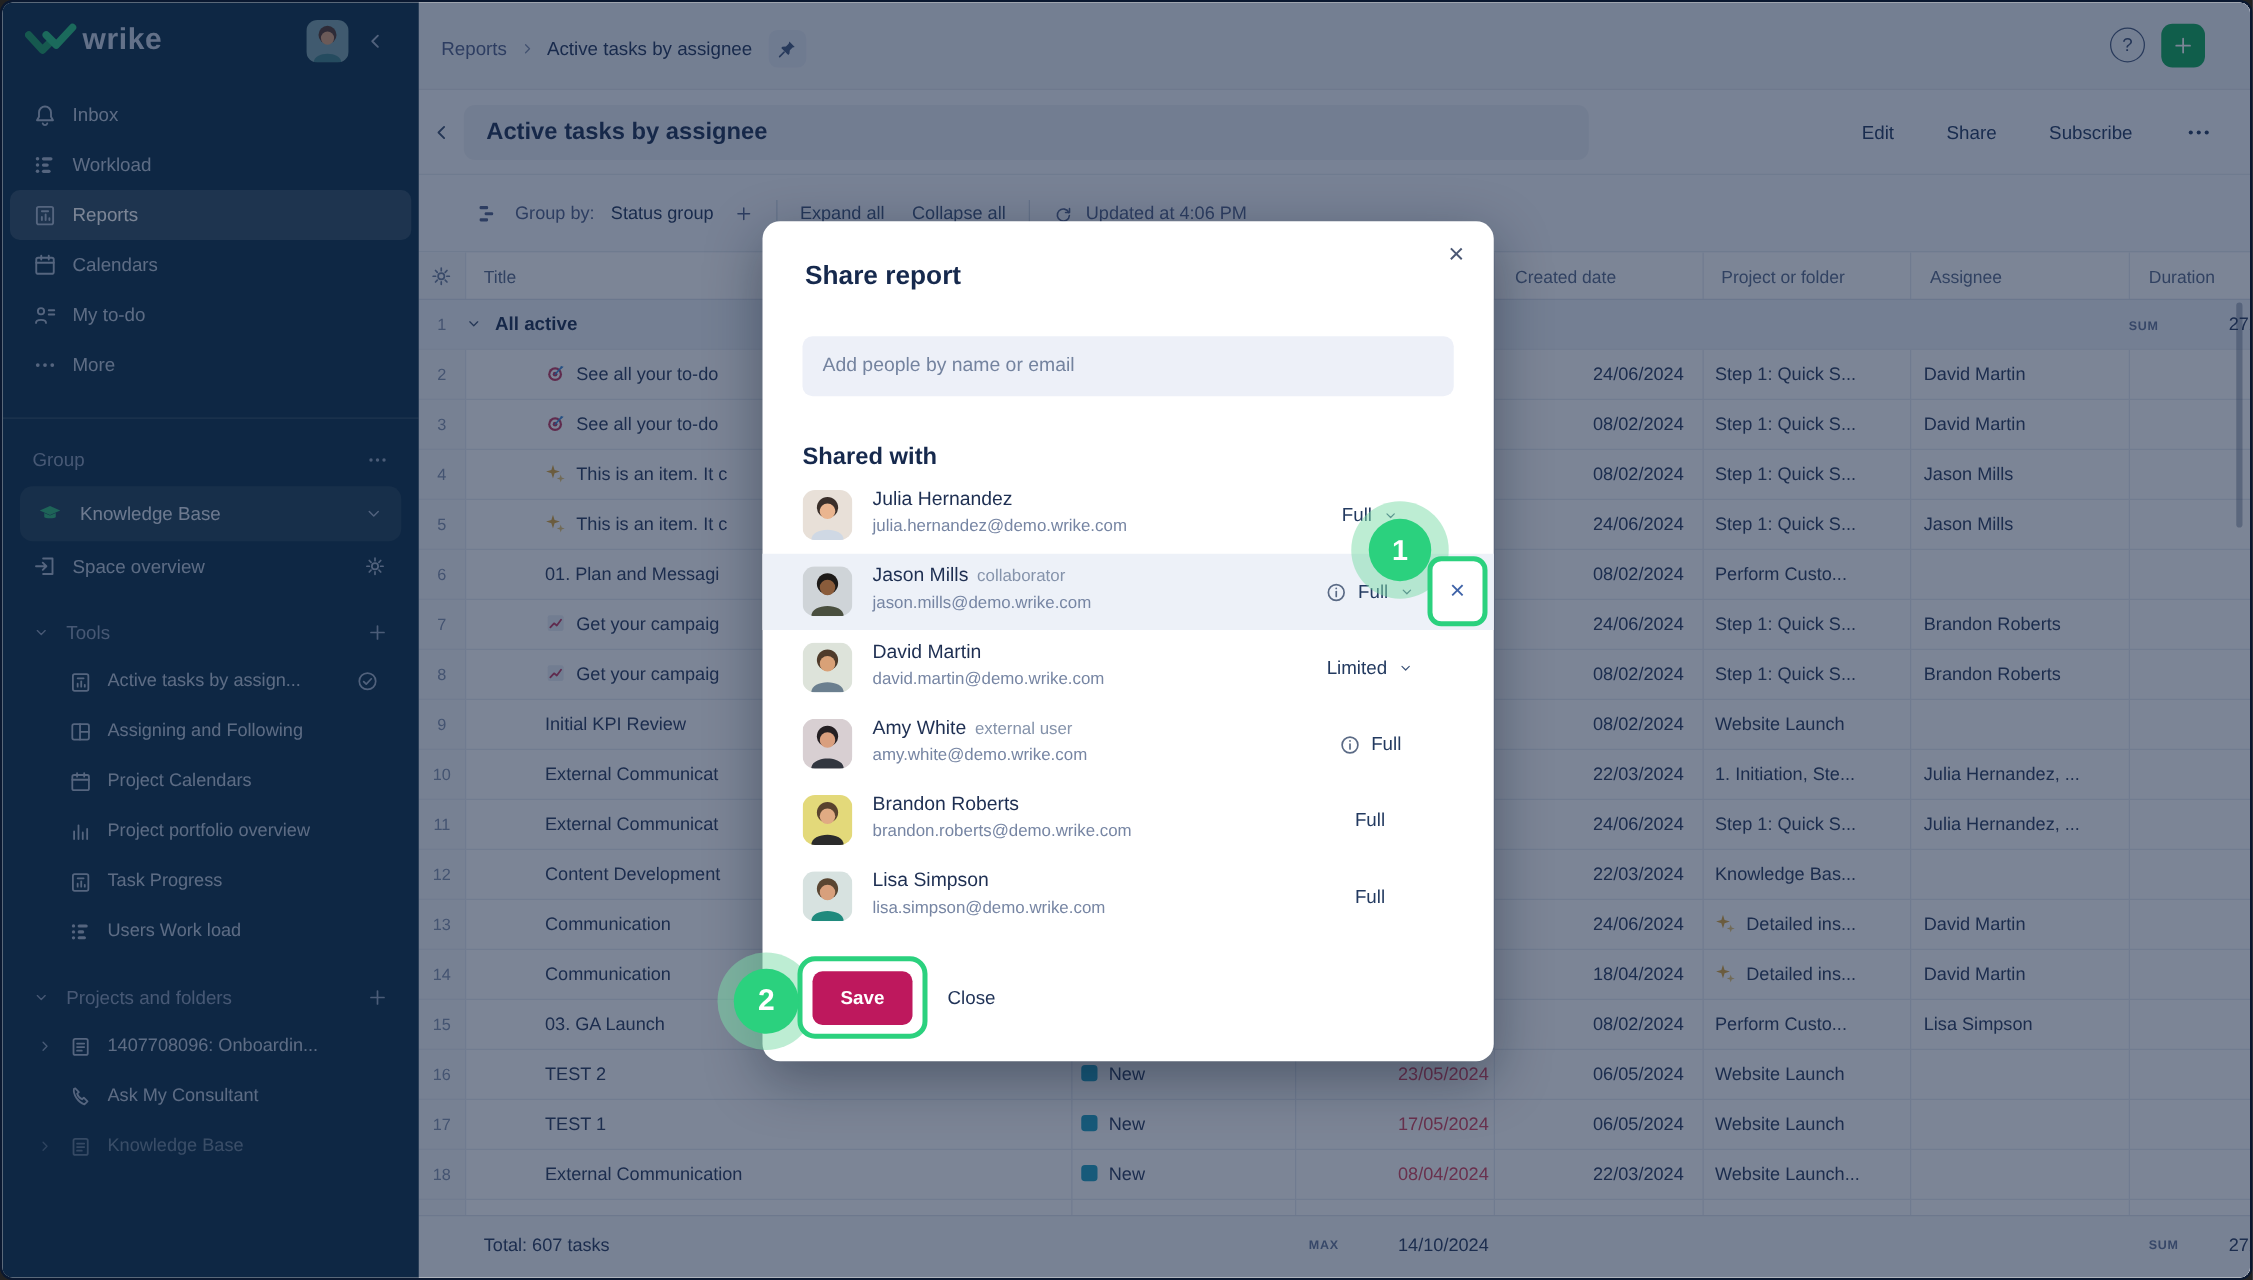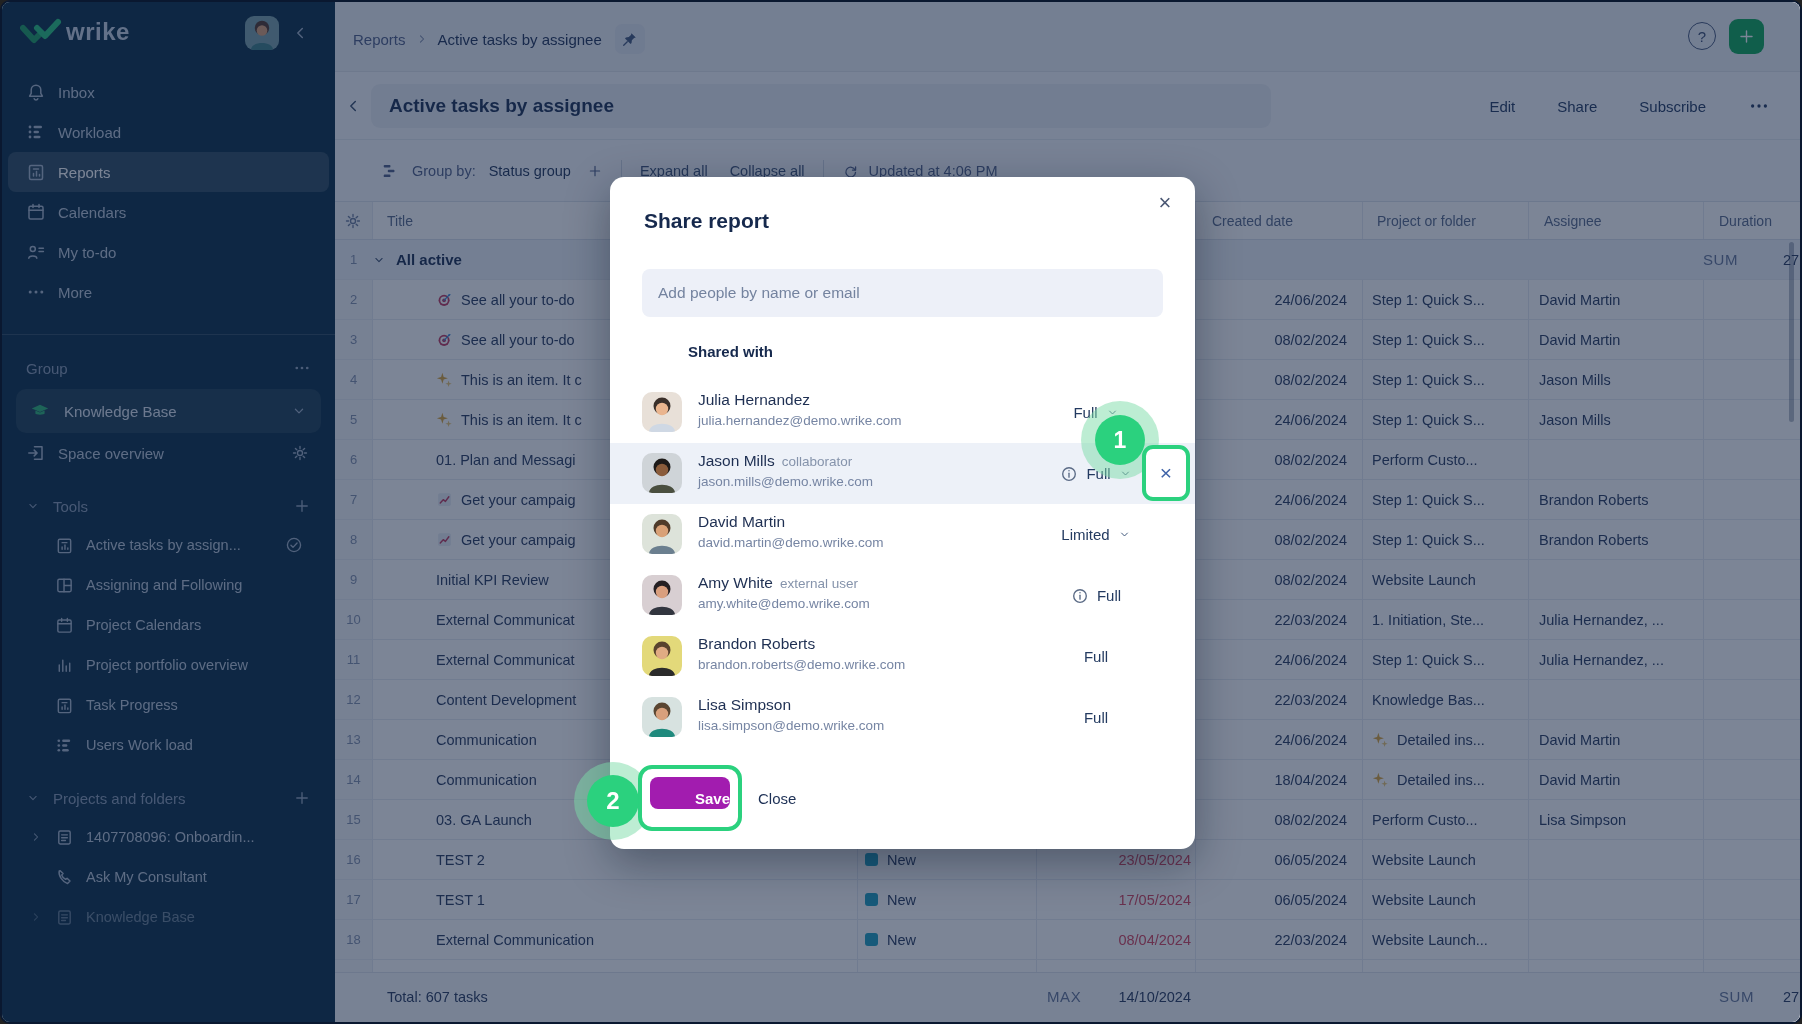--- a/index.html
+++ b/index.html
@@ -104,39 +104,39 @@
   .cell { position:absolute; top:0; height:40px; line-height:40px; white-space:nowrap;
           overflow:hidden; font-size:14.5px; color:#2a3c60; }
   .cell.num { text-align:center; font-size:13px; color:#8492ad; }
   .cell.right { text-align:right; }
   .cell .mini { display:inline-block; width:17px; height:17px; vertical-align:-3px; margin-right:8px; }
   .g-chev { display:inline-block; width:14px; height:14px; vertical-align:-2px; margin-right:10px; color:#3c5070; }
   .g-title { font-weight:bold; color:#1c2f52; font-size:15px; }
   .status-chip { display:inline-block; width:13px; height:13px; border-radius:3px;
                  background:#1f9fc0; vertical-align:-1px; margin-right:9px; }
   .due { color:#d64560; }
-  .sum-label { font-size:15px; letter-spacing:.6px; color:#66779a; }
+  .sum-label { font-size:10px; letter-spacing:.6px; color:#66779a;font-weight:bold; }
   .summary { position:absolute; left:0; bottom:0; right:0; height:50px; background:#f6f8fb;
              border-top:1px solid #dde3ec; z-index:5; font-size:14.5px; color:#2a3c60; }
   .summary .scell { position:absolute; top:0; line-height:48px; white-space:nowrap; overflow:hidden; }
   .scrollbar { position:absolute; right:6px; top:40px; width:5px; height:180px; border-radius:3px;
                background:rgba(30,50,85,.32); z-index:6; cursor:grab; }
 
   
   .dim-overlay { position:absolute; inset:0; background:rgba(16,32,64,.55); z-index:50; }
   .modal { position:absolute; left:608px; top:175px; width:585px; height:672px; background:#fff;
            border-radius:14px; box-shadow:0 14px 44px rgba(8,18,38,.38); z-index:100; }
   .m-close { position:absolute; right:14px; top:10px; width:32px; height:32px; font-size:22px;
              color:#4b5874; display:flex; align-items:center; justify-content:center; cursor:pointer; }
   .m-title { position:absolute; left:34px; top:32px; font-size:21px; font-weight:bold; color:#16294d; }
   .m-input { position:absolute; left:32px; top:92px; width:521px; height:48px; background:#edf0f8;
              border:none; border-radius:8px; padding:0 16px; font-size:15.5px; color:#2a3c60;
              font-family:inherit; outline:none; }
   .m-input::placeholder { color:#74839f; }
-  .m-shared { position:absolute; left:32px; top:166px; font-size:15px; font-weight:bold; color:#16294d;margin-left:46px; }
+  .m-shared { position:absolute; left:32px; top:178px; font-size:19px; font-weight:bold; color:#16294d; }
   .people { position:absolute; left:0; top:205px; width:585px; }
   .prow { position:relative; height:61px; }
   .prow.hl { background:#edf1f8; }
   .p-avatar { position:absolute; left:32px; top:10px; width:40px; height:40px; border-radius:10px;
               overflow:hidden; }
   .p-name { position:absolute; left:88px; top:9px; font-size:15.5px; color:#1e2f52; white-space:nowrap; }
   .p-badge { font-size:13.5px; color:#8593ab; margin-left:7px; }
   .p-email { position:absolute; left:88px; top:31px; font-size:13.5px; color:#7685a3; }
   .p-perm { position:absolute; left:430px; top:0; width:112px; height:61px; display:flex;
             align-items:center; justify-content:center; gap:8px; cursor:pointer; }
@@ -147,22 +147,22 @@
            border-radius:11px; background:#fff; z-index:3; }
   .x-glyph { position:absolute; inset:0; display:flex; align-items:center; justify-content:center;
              font-size:21px; color:#3f63a8; cursor:pointer; }
   .halo { position:absolute; border-radius:50%; background:rgba(124,219,168,.5); z-index:2; }
   .step-circle { position:absolute; border-radius:50%; background:#2bd17e; color:#fff;
                  font-weight:bold; display:flex; align-items:center; justify-content:center; z-index:4; }
   .halo1 { left:471px; top:224px; width:78px; height:78px; }
   .circle1 { left:485px; top:238px; width:50px; height:50px; font-size:23px; }
   .save-box { position:absolute; left:28px; top:588px; width:104px; height:66px; border:4px solid #2bd17e;
               border-radius:14px; background:#fff; z-index:3; }
-  .save-btn { position:absolute; left:40px; top:600px; width:80px; height:32px; background:#a21caf;
-              border-radius:8px; color:#fff; font-size:15px; font-weight:bold; text-align:right;
+  .save-btn { position:absolute; left:40px; top:600px; width:80px; height:43px; background:#be185d;
+              border-radius:8px; color:#fff; font-size:15px; font-weight:bold; text-align:center;
               line-height:43px; z-index:4; cursor:pointer; }
   .close-btn { position:absolute; left:148px; top:600px; height:43px; line-height:43px;
                font-size:15px; color:#1d3055; cursor:pointer; z-index:4; }
   .halo2 { left:-36px; top:585px; width:78px; height:78px; }
   .circle2 { left:-23px; top:598px; width:52px; height:52px; font-size:24px; }
   .icn svg, .trail svg, .lead-chev svg, .mini svg, .chev svg, .dots-btn svg, .b-sep svg,
   .g-chev svg, .tplus svg, .trefresh svg, .back-chev svg, .side-collapse svg,
   .thead .gear svg { width:100%; height:100%; display:block; }
 </style>
 </head>

